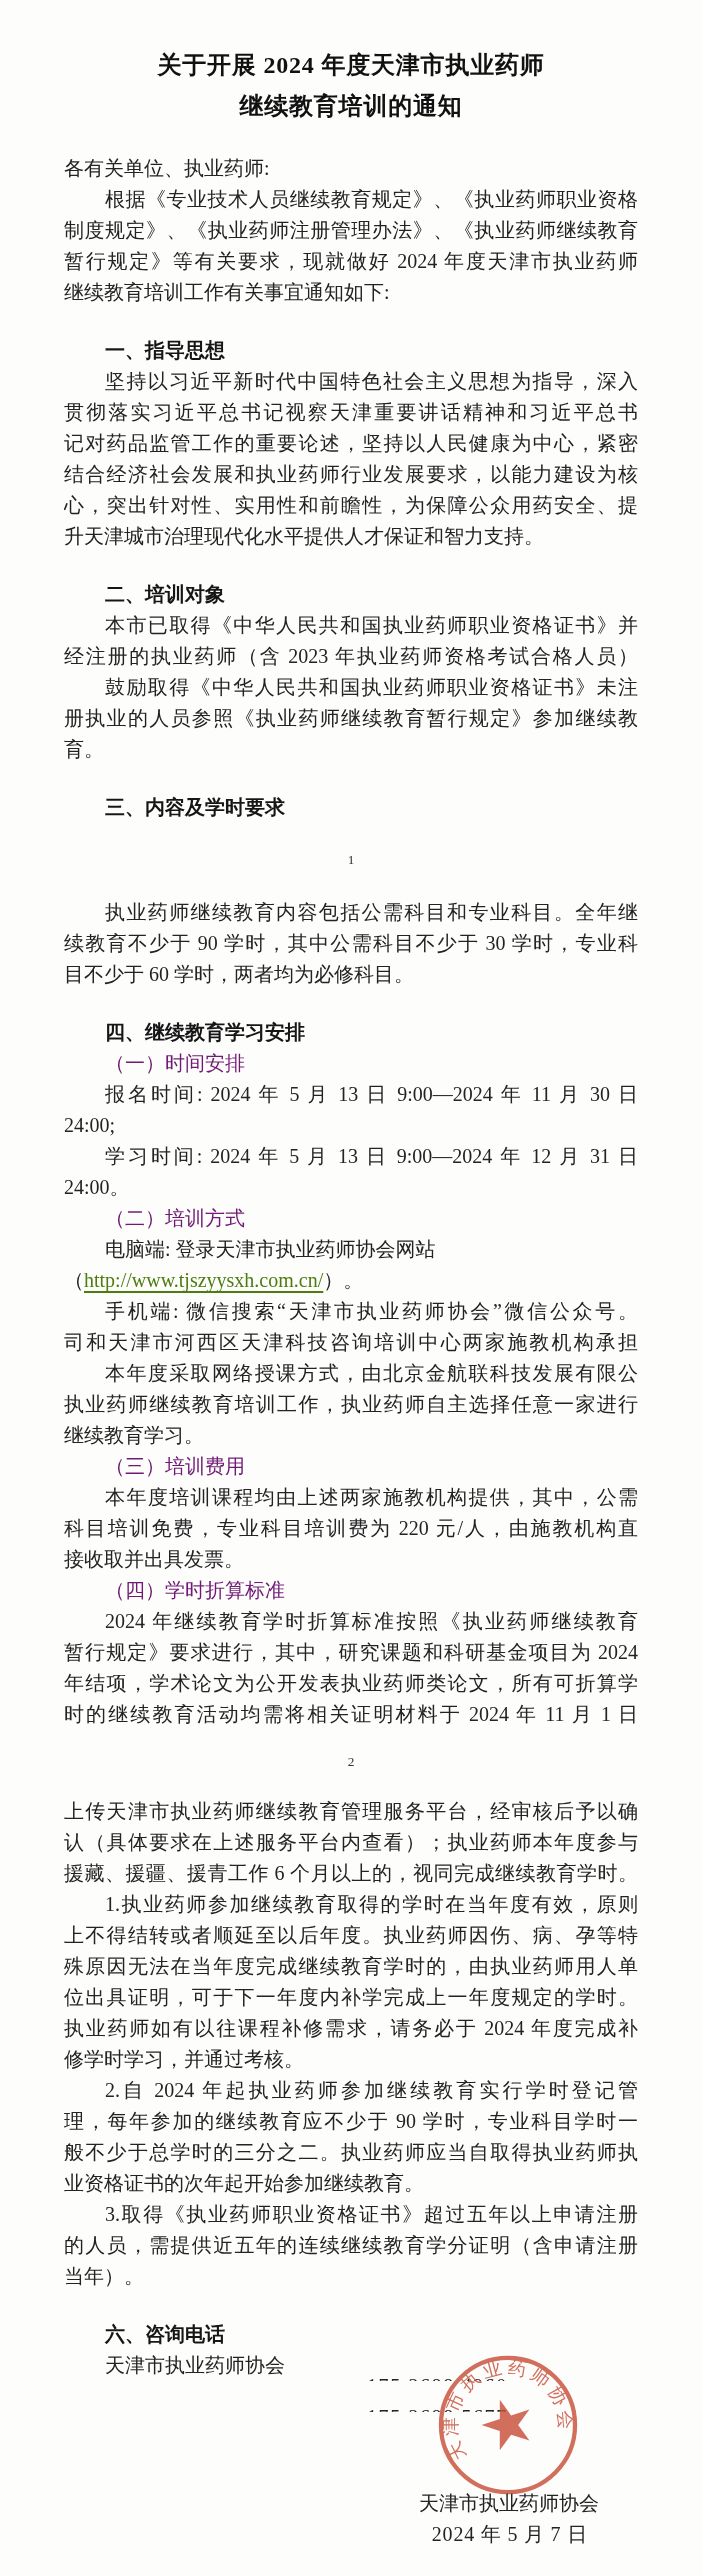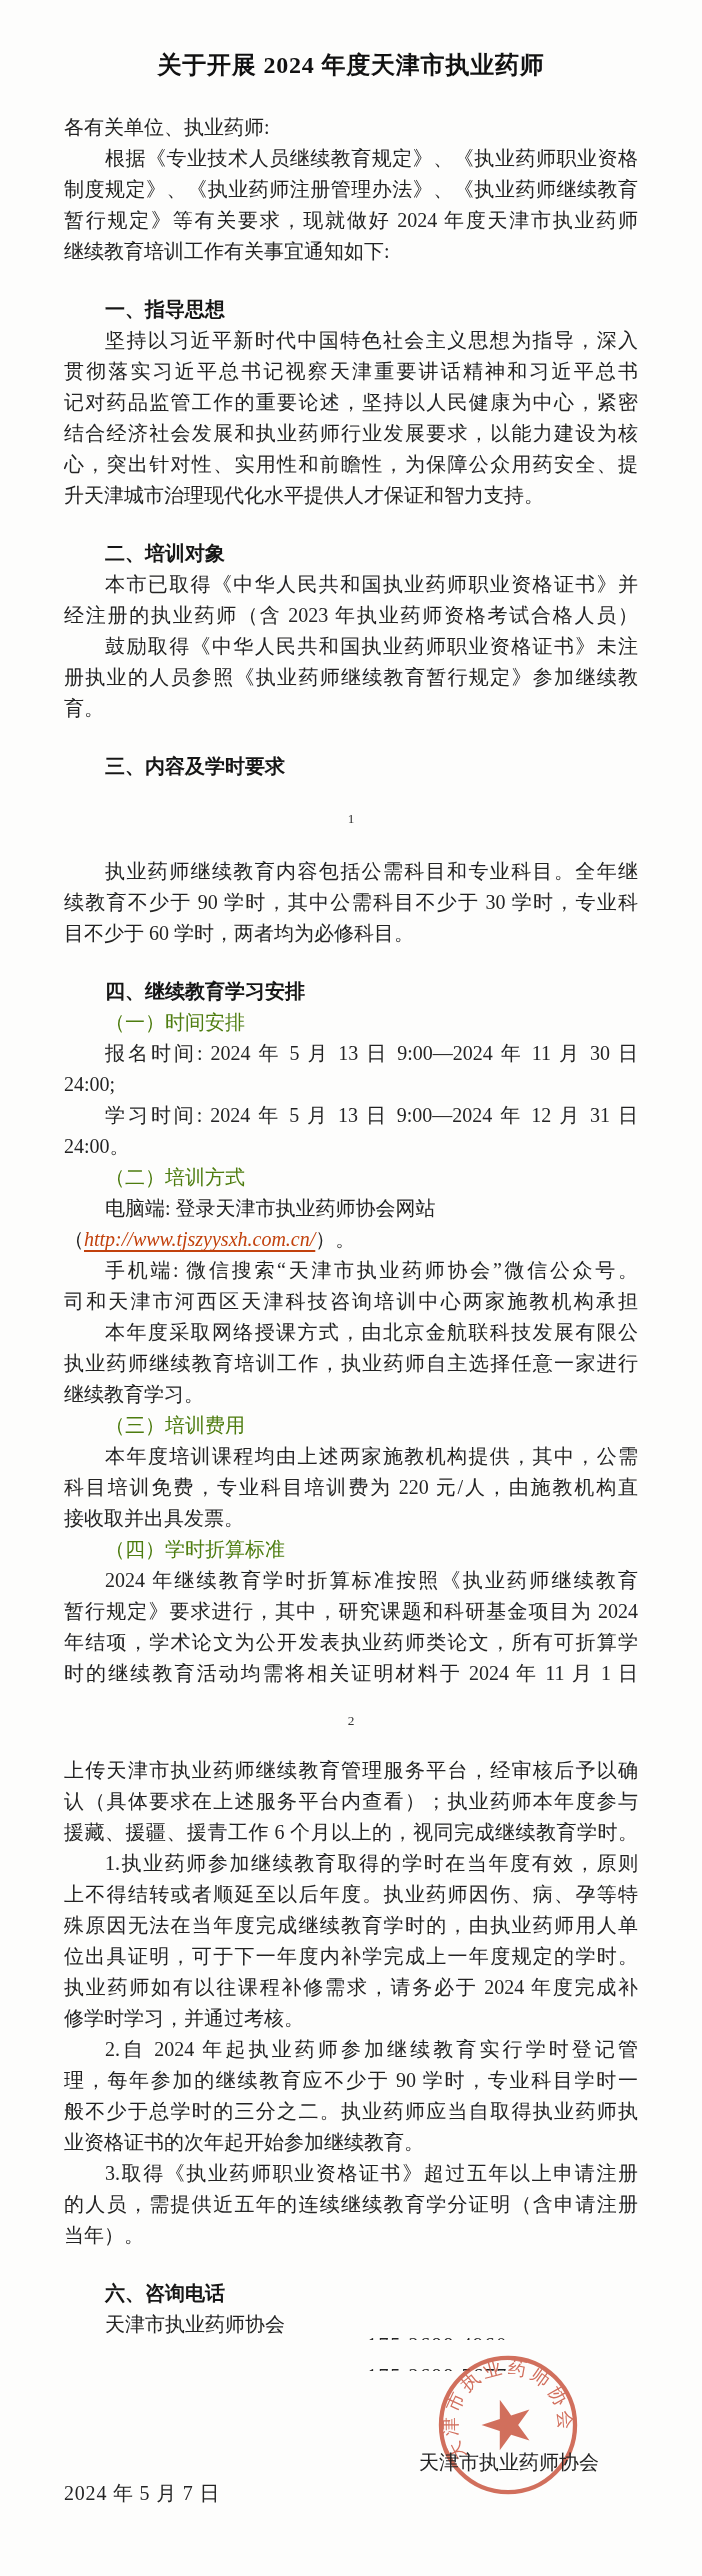--- a/index.html
+++ b/index.html
@@ -16,46 +16,47 @@
   .title-gap{height:26px;}
   .ln{
     font-size:20px;line-height:31px;height:31px;overflow:hidden;
     color:#232323;
   }
   .fill{text-align:justify;text-align-last:justify;}
   .indent{text-indent:41px;}
   .head{
     font-family:"Liberation Sans", sans-serif;font-weight:bold;color:#161616;margin-top:27px;
   }
-  .sub{color:#4d7c0f;}
-  .url-line a{color:#c2410c;text-decoration:underline;text-underline-offset:3.9px;font-style:italic;}
+  .sub{color:#701a75;}
+  .url-line a{color:#4d7c0f;text-decoration:underline;text-underline-offset:3.9px;}
   .pagenum{
     text-align:center;font-size:13.3px;line-height:31px;height:31px;color:#333;
   }
   .pn1{margin-top:21px;margin-bottom:22px;}
   .pn2{margin-top:15.6px;margin-bottom:19px;}
   .pn3{margin-top:57px;}
   .phone-row{position:relative;}
   .phone-num{position:absolute;left:303px;top:5px;letter-spacing:1.6px;margin-top:16px;}
   .sig-name{text-align:right;padding-right:39px;margin-top:76px;}
-  .sig-date{padding-right:50px;letter-spacing:0.8px;}
+  .sig-date{text-align:right;padding-right:50px;letter-spacing:0.8px;}
   .seal{
     position:absolute;left:432px;top:2349px;width:152px;height:152px;
     opacity:0.82;pointer-events:none;z-index:1;
   }
   .sig-layer{position:relative;z-index:2;}
 </style>
 </head>
 <body>
 
 <div class="sheet">
   <div class="content">
 
     <div class="title">
       <div>关于开展 2024 年度天津市执业药师</div>
+      <div>继续教育培训的通知</div>
     </div>
     <div class="title-gap"></div>
 
     <div>
       <div class="ln">各有关单位、执业药师:</div>
       <div class="ln indent fill">根据《专业技术人员继续教育规定》、《执业药师职业资格</div>
       <div class="ln fill">制度规定》、《执业药师注册管理办法》、《执业药师继续教育</div>
       <div class="ln fill">暂行规定》等有关要求，现就做好 2024 年度天津市执业药师</div>
       <div class="ln">继续教育培训工作有关事宜通知如下:</div>
       <div class="ln head indent">一、指导思想</div>

